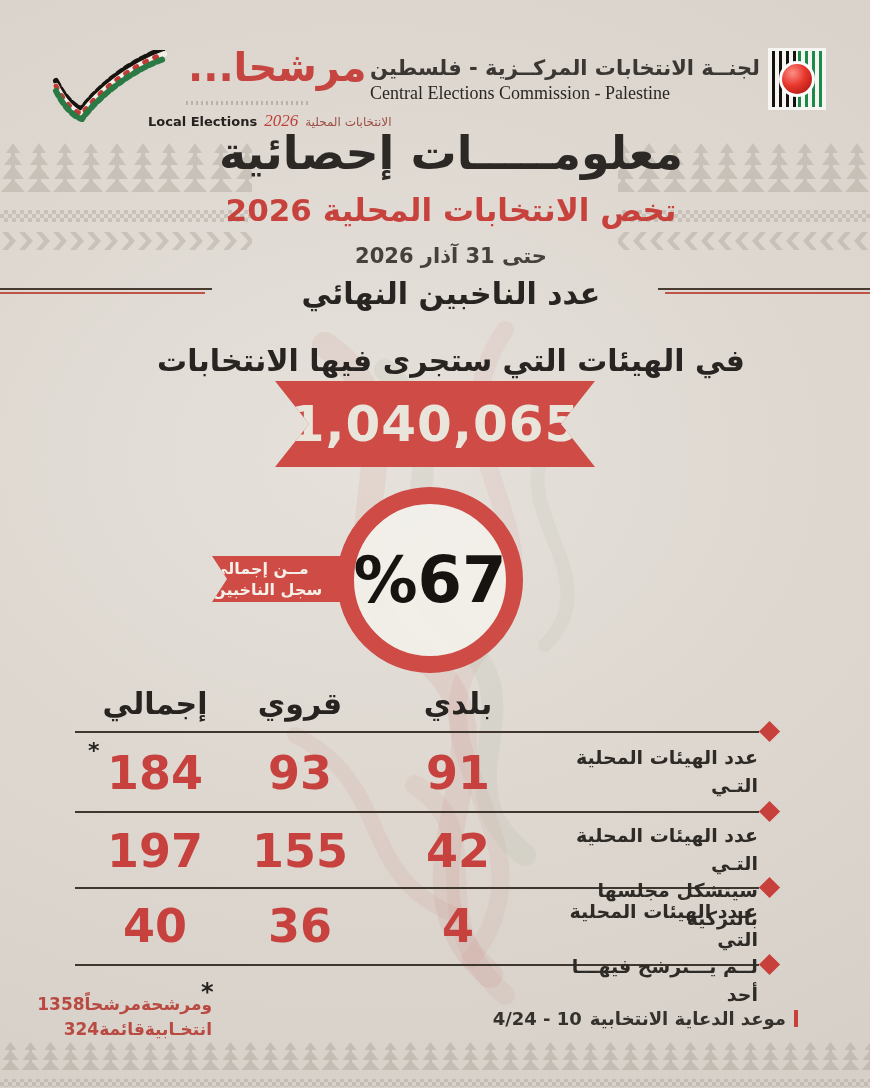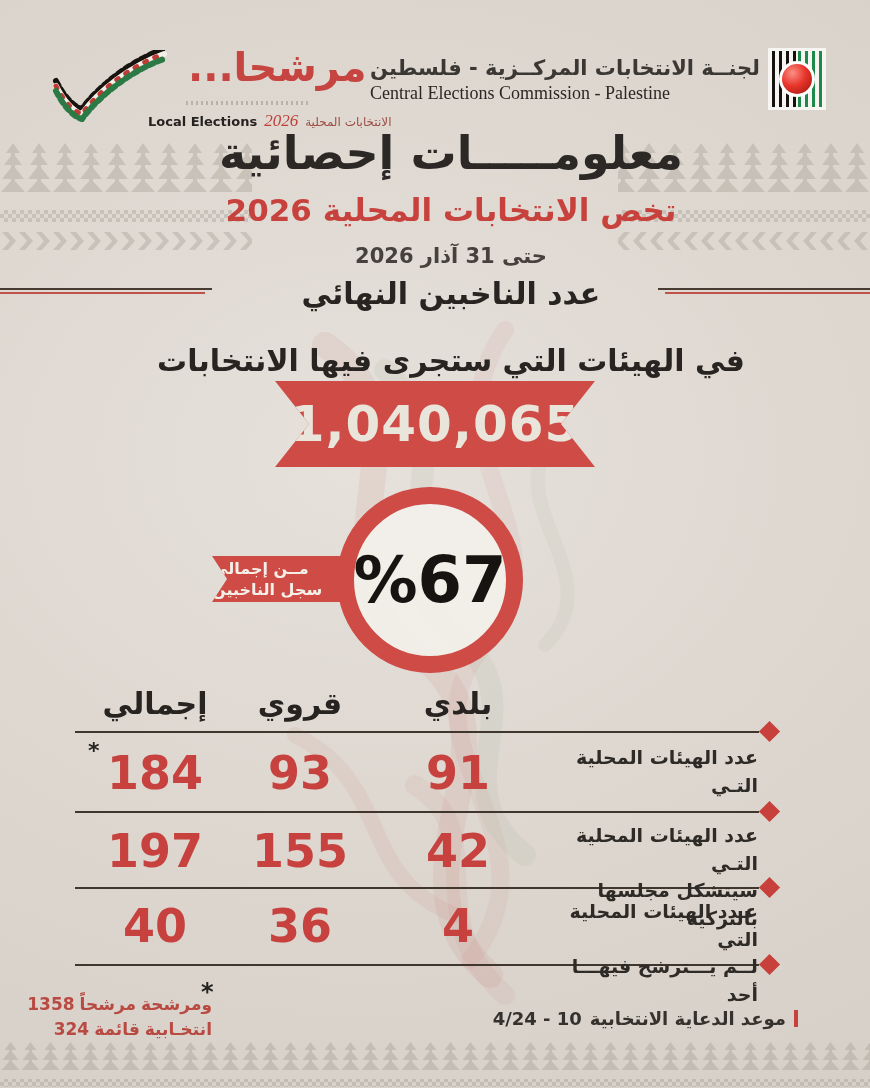--- a/index.html
+++ b/index.html
@@ -80,21 +80,21 @@
   .diamond { left:762px; width:15px; height:15px; background:#c8403b; transform:rotate(45deg); z-index:1; }
   .num { width:140px; text-align:center; font-size:46px; font-weight:bold; color:#c7423e; line-height:66px; z-index:1; }
   .row1 .num { top:740px; } .row2 .num { top:818px; } .row3 .num { top:893px; }
   .rlabel { left:540px; width:218px; text-align:right; direction:rtl;
     font-size:19px; font-weight:bold; color:#2e2a26; line-height:1.45; z-index:1; }
   .star-table { left:88px; top:738px; font-size:22px; font-weight:bold; color:#26221f; z-index:1; }
 
   
   .fn-star { left:201px; top:978px; font-size:24px; font-weight:bold; color:#26221f; z-index:1; }
   .fn-block { left:68px; top:992px; width:144px; z-index:1; }
-  .fn-row { display:flex; gap:5px; justify-content:flex-end; direction:ltr;
+  .fn-row { display:flex; justify-content:flex-end; direction:ltr;
     font-size:17px; font-weight:bold; color:#b94a42; line-height:25px; white-space:nowrap; }
   .campaign { right:72px; top:1008px; display:flex; direction:rtl; gap:8px; align-items:center; z-index:1; }
   .campaign-bar { width:4px; height:17px; background:#c8403b; }
   .campaign-label { font-size:18px; font-weight:bold; color:#35312d; direction:rtl; white-space:nowrap; }
   .campaign-dates { font-size:18px; font-weight:bold; color:#35312d; direction:ltr; white-space:nowrap; }
 </style>
 </head>
 <body>
 
 <div class="page">

